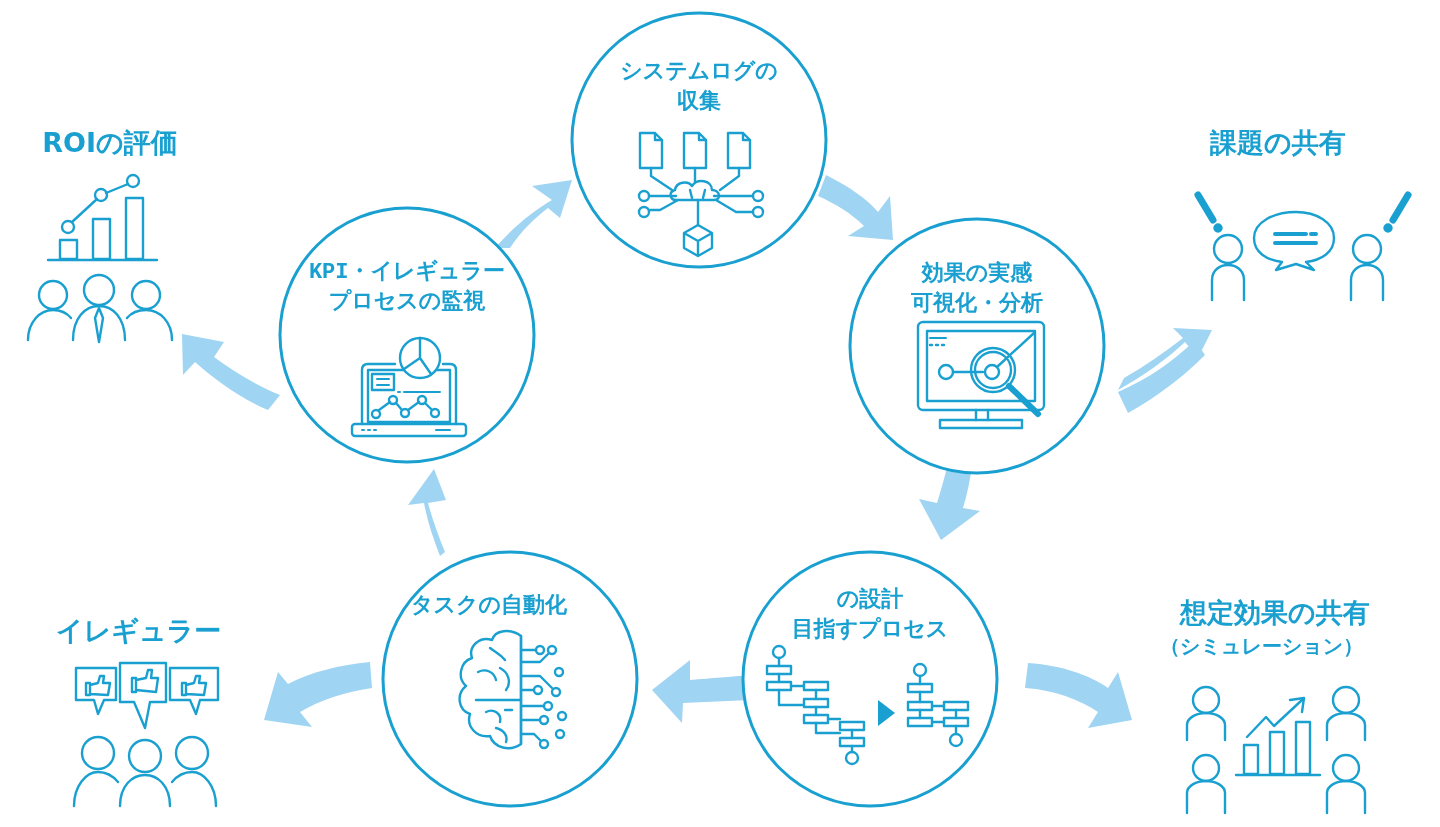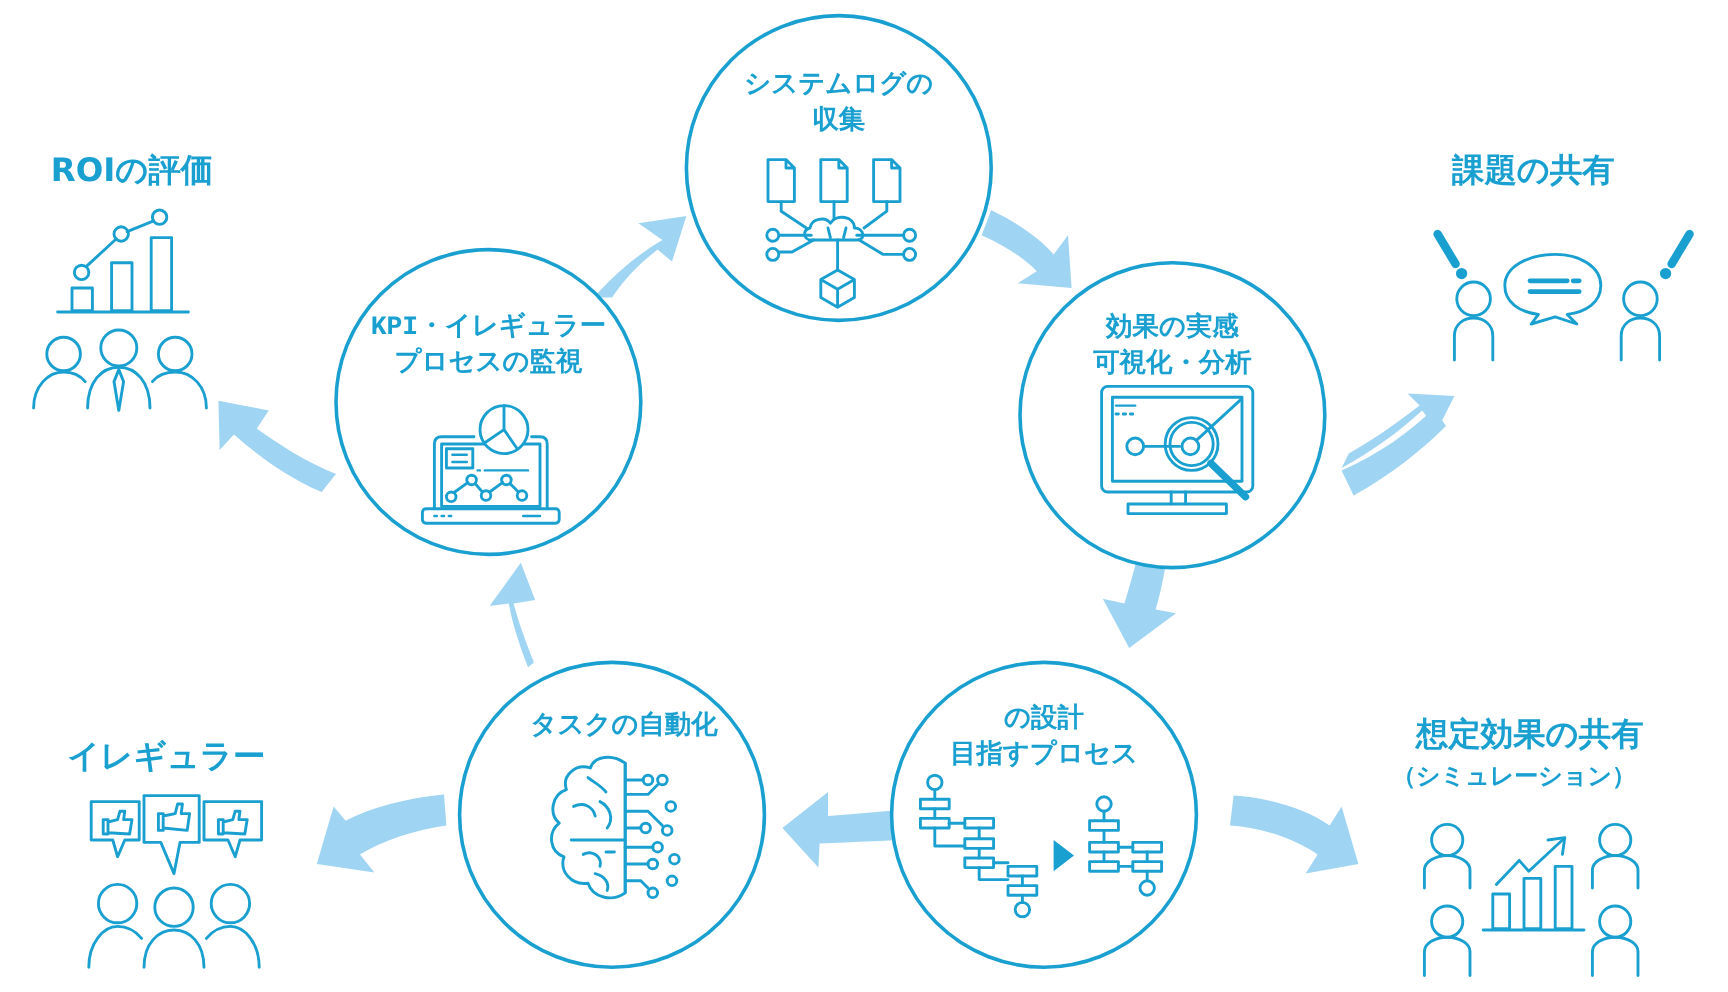--- a/index.html
+++ b/index.html
@@ -257,21 +257,21 @@
   <div class="label circle-label" style="left:857px; top:258px; width:240px;">
     <div>効果の実感</div>
     <div>可視化・分析</div>
   </div>
 
   <div class="label circle-label" style="left:750px; top:584px; width:240px;">
     <div>の設計</div>
     <div>目指すプロセス</div>
   </div>
 
-  <div class="label circle-label" style="left:400px; top:590px; width:240px;">
+  <div class="label circle-label" style="left:369px; top:590px; width:240px;">
     <div>タスクの自動化</div>
   </div>
 
   <div class="label circle-label" style="left:287px; top:258px; width:240px;font-family:Liberation Mono, monospace;">
     <div>KPI・イレギュラー</div>
     <div>プロセスの監視</div>
   </div>
 
   <div class="cap side-label" style="left:20px; top:126px; width:180px; text-align:center;">ROIの評価</div>
 

